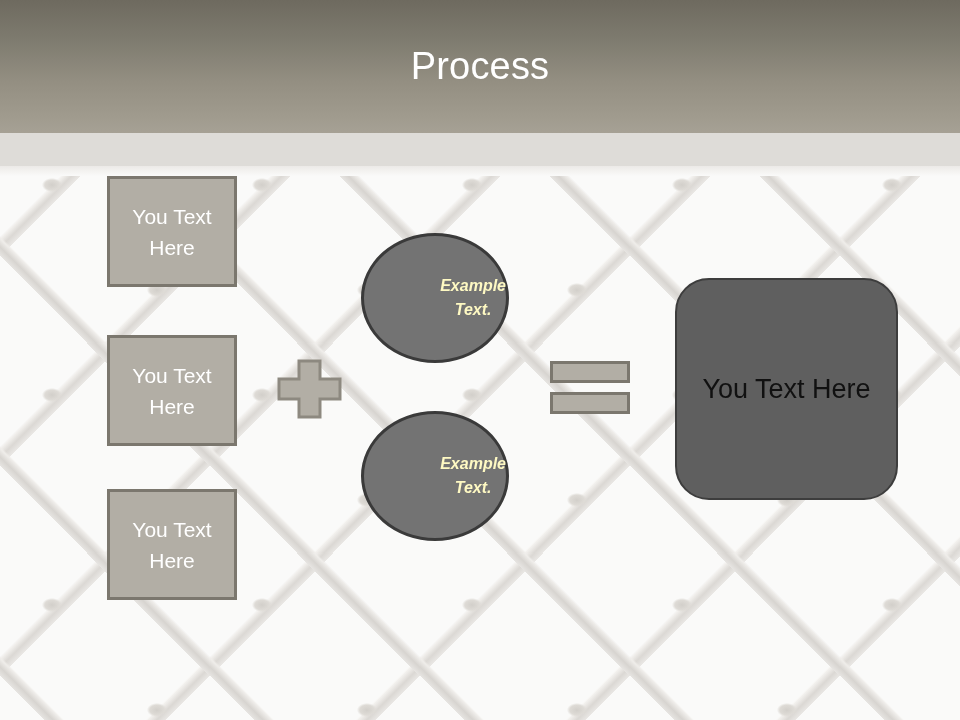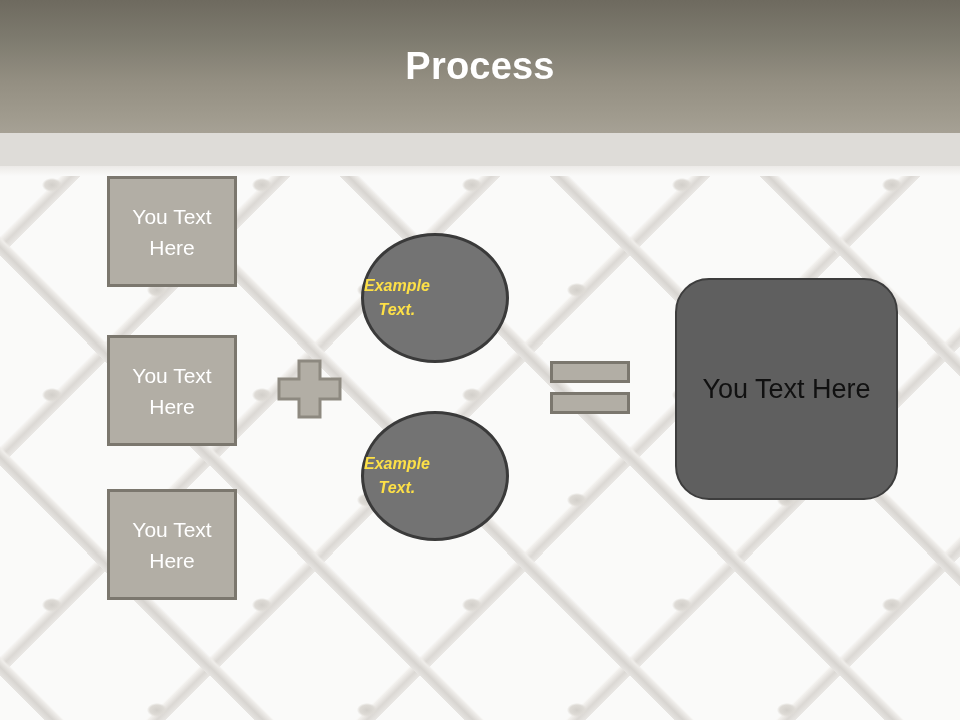--- a/index.html
+++ b/index.html
@@ -115,21 +115,21 @@
     display: flex;
     align-items: center;
     justify-content: center;
     color: #ffffff;
     font-size: 38px;
     font-weight: 400;
     letter-spacing: 0.2px;
     white-space: pre;
   }
   .header-title .strong {
-    font-weight: 700;
+    font-weight: 400;
   }
 
   
   .stepbox {
     position: absolute;
     width: 130px;
     height: 111px;
     background: #b2aea5;
     border: 3px solid #7b776e;
     box-sizing: border-box;
@@ -160,23 +160,23 @@
   .circle {
     position: absolute;
     width: 148px;
     height: 130px;
     border-radius: 50%;
     background: #737373;
     border: 3px solid #3a3a3a;
     box-sizing: border-box;
     display: flex;
     align-items: center;
-    justify-content: flex-start;
+    justify-content: flex-end;
     text-align: center;
-    color: #fde047;
+    color: #fef9c3;
     font-size: 16px;
     font-weight: 700;
     font-style: italic;
     line-height: 24px;
   }
   .circle-1 { left: 361px; top: 233px; }
   .circle-2 { left: 361px; top: 411px; }
 
   
   .equals {

